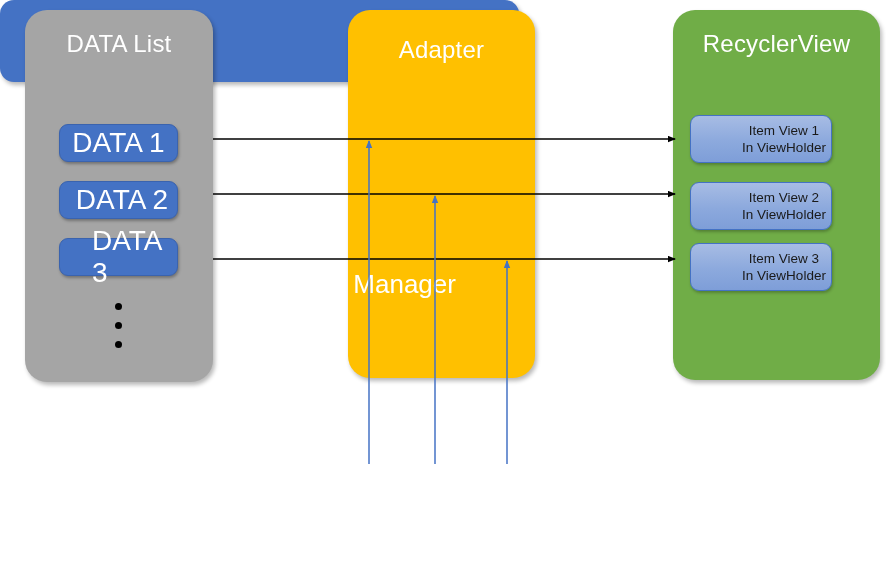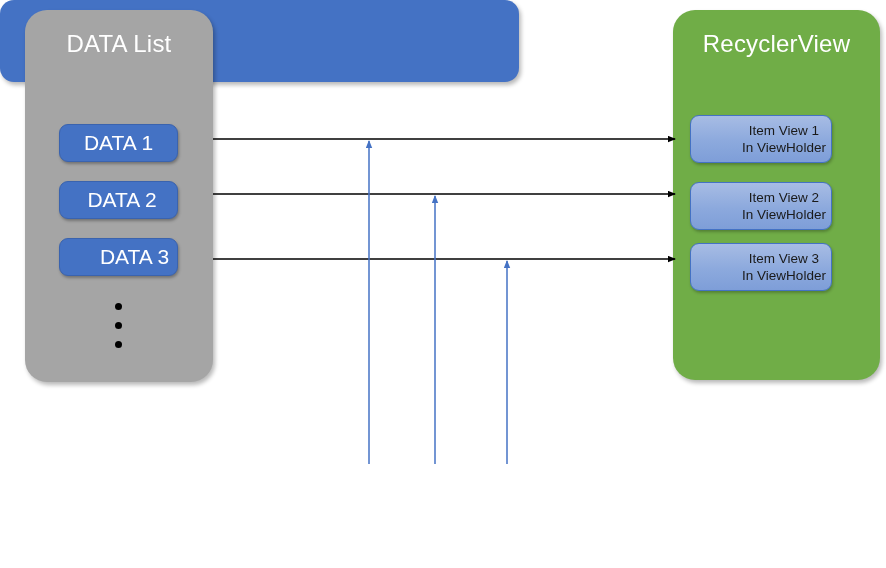--- a/index.html
+++ b/index.html
@@ -78,21 +78,21 @@
     width: 119px;
     height: 38px;
     background: #4472c4;
     border: 1px solid #3a63ae;
     border-radius: 9px;
     box-sizing: border-box;
     display: flex;
     align-items: center;
     justify-content: center;
     color: #ffffff;
-    font-size: 21px;
+    font-size: 28px;
     box-shadow: 1px 2px 3px rgba(0,0,0,0.3);
   }
   
   .dot {
     position: absolute;
     width: 7px;
     height: 7px;
     border-radius: 50%;
     background: #000000;
     left: 115px;
@@ -140,20 +140,23 @@
     <span>DATA 2</span>
   </div>
   <div class="data-chip" style="top:238px;padding-left:32px;">
     <span>DATA 3</span>
   </div>
 
   <div class="dot" style="top:303px;"></div>
   <div class="dot" style="top:322px;"></div>
   <div class="dot" style="top:341px;"></div>
 
+  <div class="box container-box" id="adapter-box">
+    <div class="container-title" style="top:26px;">Adapter</div>
+  </div>
 
   <div class="box container-box" id="recyclerview-box">
     <div class="container-title" style="top:20px;">RecyclerView</div>
   </div>
 
   <div class="item-view" style="top:115px;">
     <span>Item View 1</span>
     <span>In ViewHolder</span>
   </div>
   <div class="item-view" style="top:182px;text-align:center;">

